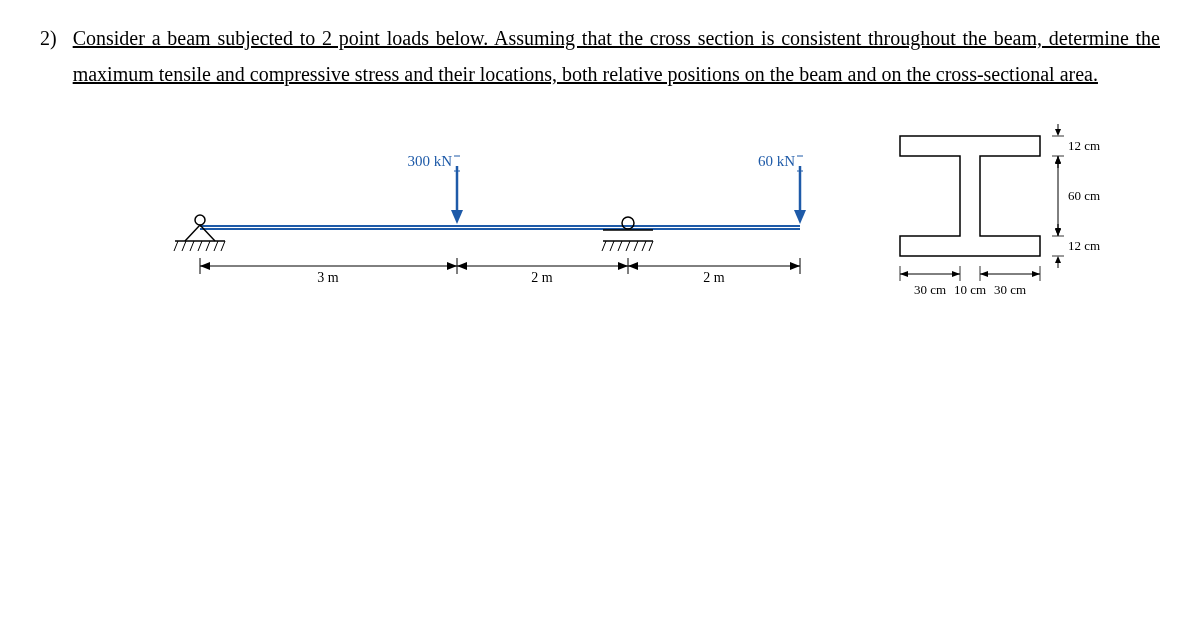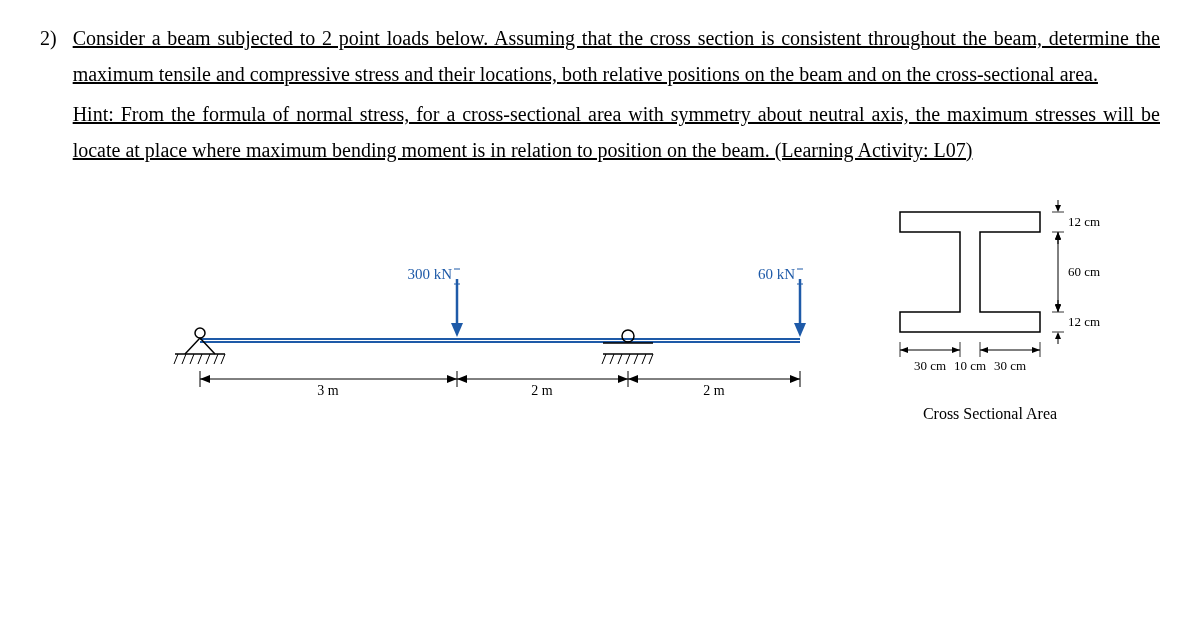--- a/index.html
+++ b/index.html
@@ -69,21 +69,20 @@
       fill: #000;
     }
   </style>
 </head>
 <body>
 
 <div class="problem">
   <div class="num">2)</div>
   <div class="text-content">
     <p class="para">Consider a beam subjected to 2 point loads below.  Assuming that the cross section is consistent throughout the beam, determine the maximum tensile and compressive stress and their locations, both relative positions on the beam and on the cross-sectional area.</p>
-    <p class="para">Hint:  From the formula of normal stress, for a cross-sectional area with symmetry about neutral axis, the maximum stresses will be locate at place where maximum bending moment is in relation to position on the beam. (Learning Activity: L07)</p>
   </div>
 </div>
 
 <div class="figures">
 
   <svg class="beam-svg" viewBox="0 0 680 200">
 
     <line x1="40" y1="110" x2="640" y2="110" stroke="#1e5aa8" stroke-width="2"></line>
     <line x1="40" y1="113" x2="640" y2="113" stroke="#1e5aa8" stroke-width="2"></line>
 
@@ -198,16 +197,15 @@
         <text x="60" y="178" text-anchor="middle" class="sec-label">30 cm</text>
 
         <text x="100" y="178" text-anchor="middle" class="sec-label">10 cm</text>
 
         <line x1="110" y1="158" x2="170" y2="158" stroke="#000" stroke-width="1"></line>
         <polygon points="110,158 118,155 118,161" fill="#000"></polygon>
         <polygon points="170,158 162,155 162,161" fill="#000"></polygon>
         <text x="140" y="178" text-anchor="middle" class="sec-label">30 cm</text>
       </g>
     </svg>
-    <div class="caption">Cross Sectional Area</div>
   </div>
 
 </div>
 
 </body></html>

